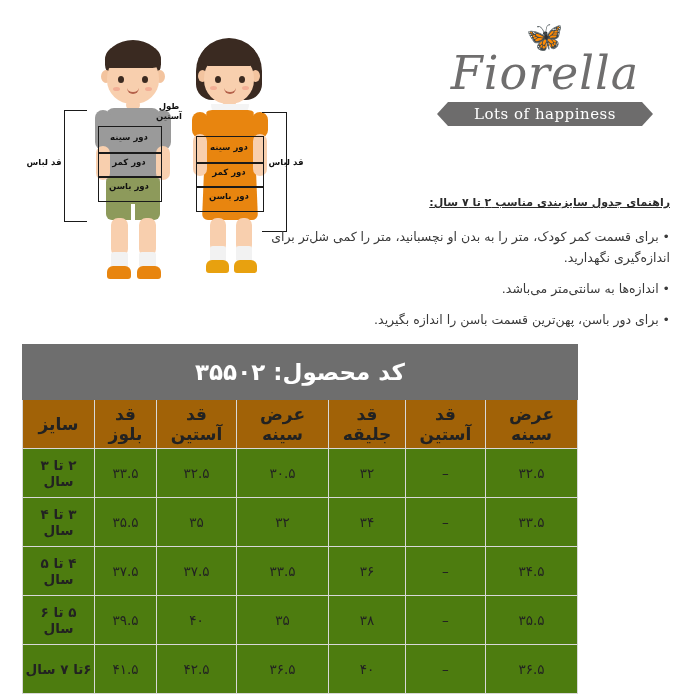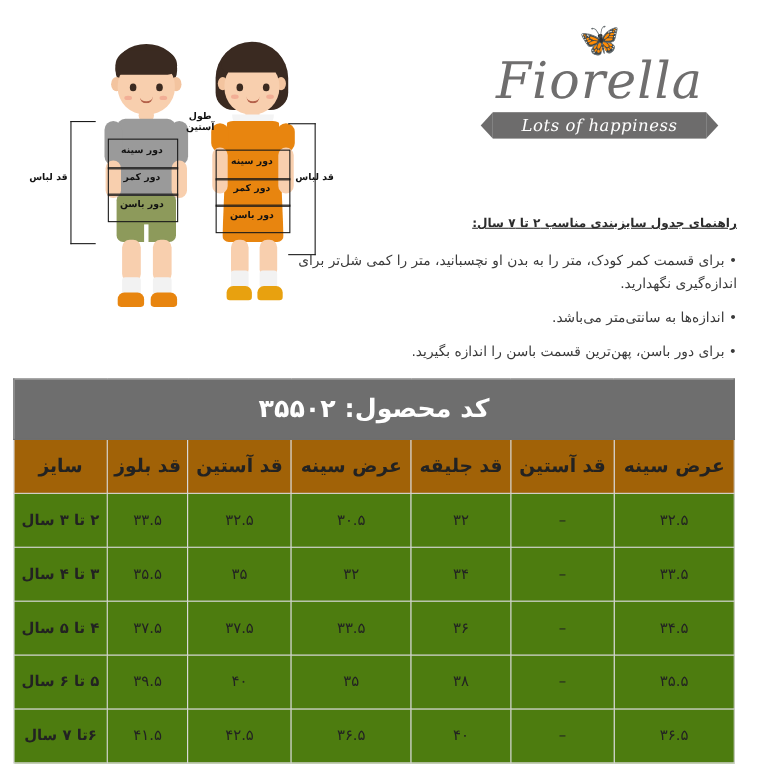--- a/index.html
+++ b/index.html
@@ -34,32 +34,32 @@
   .sock{position:absolute;background:#f2f2f2;border-radius:3px;}
 
   
   .mbox{position:absolute;border:1.6px solid #1a1a1a;}
   .mlbl{position:absolute;font-size:8.5px;font-weight:bold;color:#111;white-space:nowrap;line-height:1.15;text-align:center;}
 
   
   .logo{position:absolute;right:40px;top:22px;width:230px;text-align:center;color:#6e6d6d;}
   .logo-butterfly{font-size:30px;line-height:1;color:#7a7978;}
   .logo-name{font-family:"DejaVu Serif","Liberation Serif",serif;font-style:italic;font-size:46px;color:#6f6e6e;letter-spacing:1px;margin-top:-6px;}
-  .logo-ribbon{position:relative;margin-top:2px;display:inline-block;background:#6d6c6c;color:#fff;font-family:"DejaVu Serif","Liberation Serif",serif;font-style:italic;font-size:15px;padding:3px 26px;letter-spacing:.5px;}
+  .logo-ribbon{position:relative;margin-top:2px;display:inline-block;background:#6d6c6c;color:#fff;font-family:"DejaVu Serif","Liberation Serif",serif;font-size:15px;padding:3px 26px;letter-spacing:.5px;}
   .logo-ribbon:before,.logo-ribbon:after{content:"";position:absolute;top:0;width:0;height:0;border-top:12px solid transparent;border-bottom:12px solid transparent;}
   .logo-ribbon:before{left:-11px;border-right:11px solid #6d6c6c;}
   .logo-ribbon:after{right:-11px;border-left:11px solid #6d6c6c;}
 
   
   .guide{position:absolute;right:30px;top:195px;width:420px;text-align:right;direction:rtl;}
   .guide h2{margin:0 0 14px 0;font-size:11px;font-weight:bold;color:#2b2b2b;line-height:1.5;text-decoration:underline;}
   .guide p{margin:0 0 9px 0;font-size:12.5px;color:#3a3a3a;line-height:1.75;}
 
   
-  .tbl{position:absolute;left:12px;top:344px;width:656px;border-collapse:collapse;}
+  .tbl{position:absolute;left:22px;top:344px;width:556px;border-collapse:collapse;}
   .tbl td,.tbl th{border:1px solid #d8d8d8;text-align:center;vertical-align:middle;}
   .code-row td{background:#6e6e6e;color:#fff;font-size:23px;font-weight:bold;height:52px;letter-spacing:.5px;border:1px solid #6e6e6e;}
   .hdr td{background:#a16207;color:#222;font-size:17px;font-weight:bold;height:46px;}
   .body-row td{font-size:13.5px;color:#222;height:46px;background:#4d7c0f;}
   .body-row td.sz{font-weight:bold;}
 </style>
 </head>
 <body>
 
 <div class="page">
@@ -146,21 +146,21 @@
 
       <div class="mbox" style="left:68px;top:108px;width:62px;height:26px;"></div>
       <div class="mbox" style="left:68px;top:134px;width:62px;height:24px;"></div>
       <div class="mbox" style="left:68px;top:158px;width:62px;height:24px;"></div>
       <div class="mbox" style="left:34px;top:92px;width:22px;height:110px;border-right:none;"></div>
 
       <div class="mlbl" style="left:74px;top:115px;width:50px;">دور سینه</div>
       <div class="mlbl" style="left:74px;top:140px;width:50px;">دور کمر</div>
       <div class="mlbl" style="left:74px;top:164px;width:50px;">دور باسن</div>
       <div class="mlbl" style="left:-8px;top:140px;width:44px;">قد لباس</div>
-      <div class="mlbl" style="left:132px;top:84px;width:40px;white-space:pre-line;">طول
+      <div class="mlbl" style="left:119px;top:84px;width:40px;white-space:pre-line;">طول
 آستین</div>
 
       <div class="mbox" style="left:166px;top:118px;width:66px;height:26px;"></div>
       <div class="mbox" style="left:166px;top:144px;width:66px;height:24px;"></div>
       <div class="mbox" style="left:166px;top:168px;width:66px;height:24px;"></div>
       <div class="mbox" style="left:232px;top:94px;width:24px;height:118px;border-left:none;"></div>
 
       <div class="mlbl" style="left:172px;top:125px;width:54px;">دور سینه</div>
       <div class="mlbl" style="left:172px;top:150px;width:54px;">دور کمر</div>
       <div class="mlbl" style="left:172px;top:174px;width:54px;">دور باسن</div>

